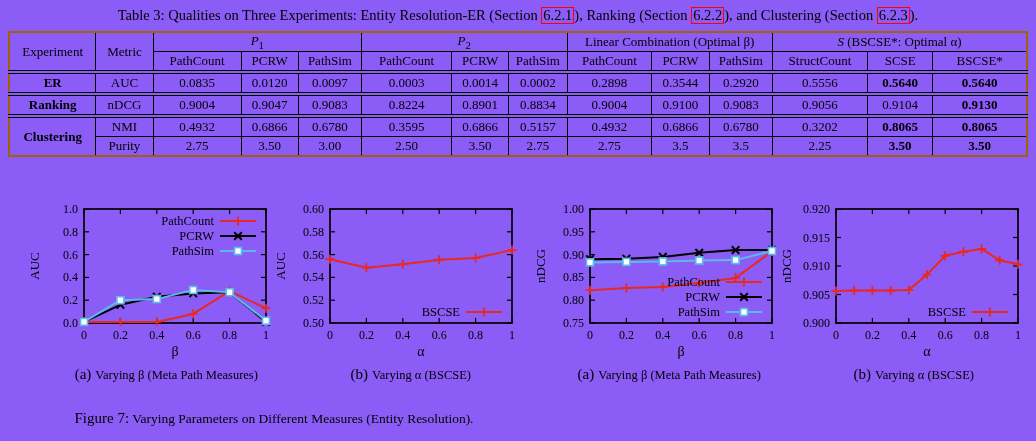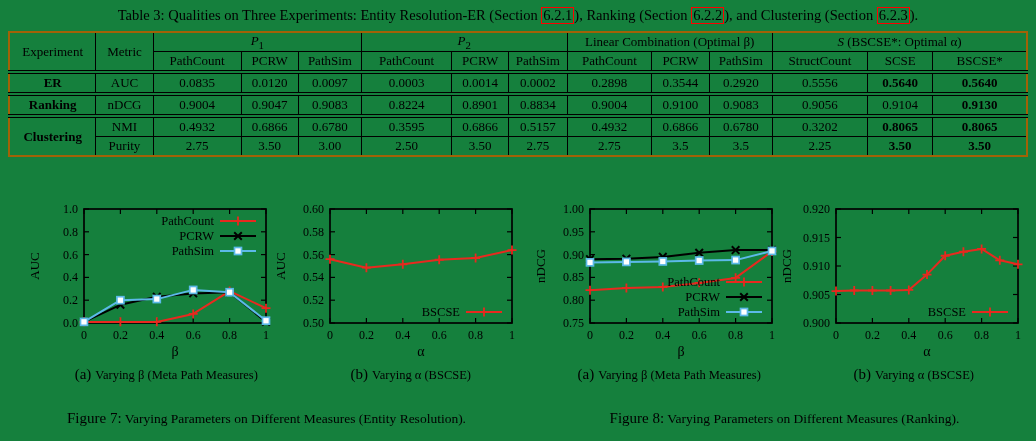--- a/index.html
+++ b/index.html
@@ -1,18 +1,18 @@
 <!DOCTYPE html>
 <html><head>
 <meta charset="utf-8">
 <style>
   html,body{margin:0;padding:0;background:#fff;}
   .page{
     width:1036px;height:441px;position:relative;overflow:hidden;
-    background:#15803d;color:#000;
+    background:#8b5cf6;color:#000;
     font-family:"Liberation Serif","DejaVu Serif",serif;
   }
   
   .top-caption{ text-align:center; font-size:14.5px; padding-top:7px; white-space:nowrap;}
   .ref{ border:1px solid #ff0000; padding:0 1px; display:inline-block; line-height:1.05;}
   
   table.results{
     border-collapse:collapse; width:1020px; margin:7px auto 0 auto;
     font-size:13px; table-layout:fixed;
   }
@@ -426,18 +426,15 @@
     <div class="subcap">
       <span class="tag">(b)</span>
       <span class="sc-text">Varying α (BSCSE)</span>
     </div>
   </div>
 
   <div class="figcaps-row">
     <div class="figcap">
       <span class="fig-label">Figure 7:</span><span class="fig-text"> Varying Parameters on Different Measures (Entity Resolution).</span>
     </div>
-    <div class="figcap">
-      <span class="fig-label">Figure 8:</span><span class="fig-text"> Varying Parameters on Different Measures (Ranking).</span>
-    </div>
   </div>
 
 </div>
 
 </body></html>

